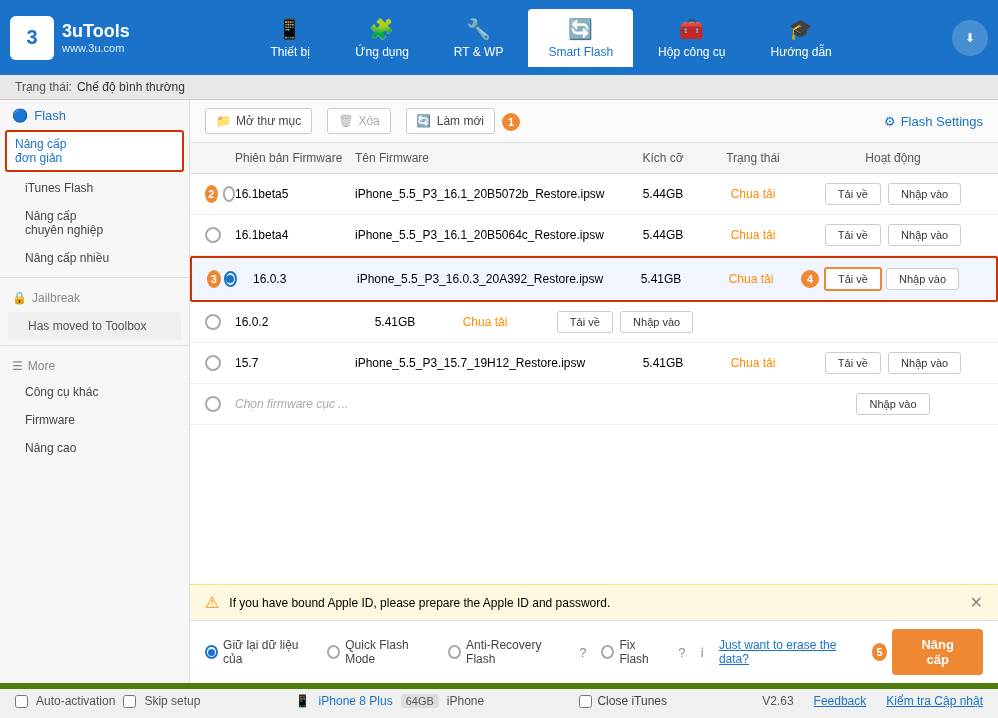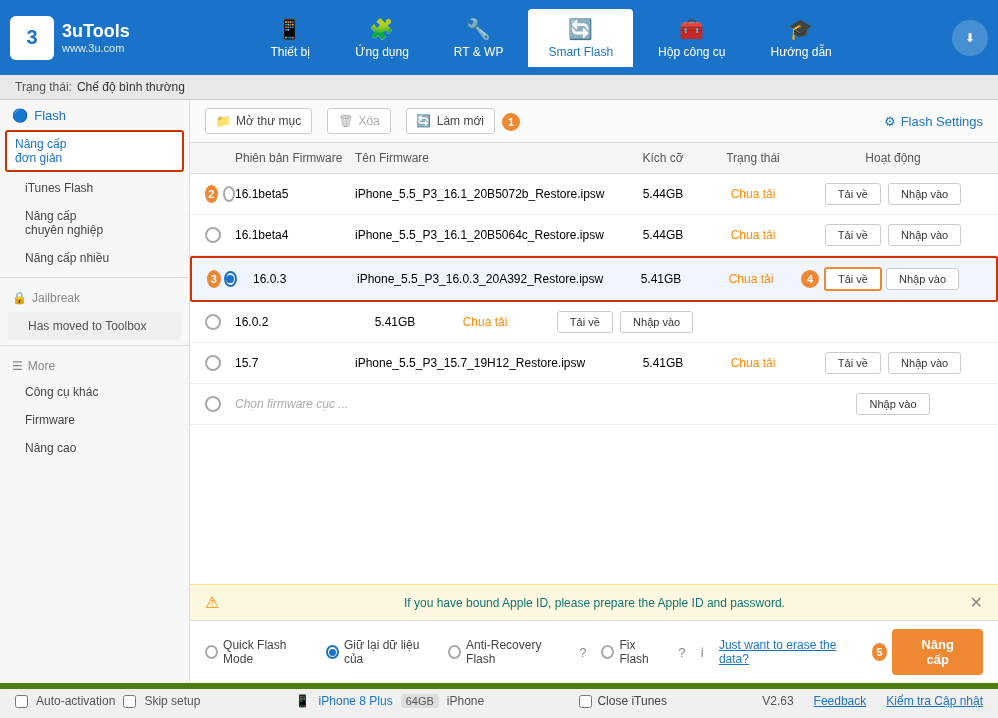--- a/index.html
+++ b/index.html
@@ -62,21 +62,21 @@
     .radio-btn.checked { border-color: #1a73c8; }
     .radio-btn.checked::after { content: ''; width: 8px; height: 8px; border-radius: 50%; background: #1a73c8; }
     .status-not-downloaded { color: #ff8c00; }
     .action-btn { padding: 4px 12px; background: white; border: 1px solid #ccc; border-radius: 3px; cursor: pointer; font-size: 11px; color: #333; margin: 0 2px; }
     .action-btn.highlighted { border: 2px solid #e83; font-weight: 500; }
     .badge-num { background: #e83; color: white; border-radius: 50%; width: 18px; height: 18px; display: flex; align-items: center; justify-content: center; font-size: 11px; font-weight: bold; margin-left: 5px; }
 
     
     .info-bar { background: #fff8e1; border-top: 1px solid #ffe082; padding: 8px 15px; display: flex; align-items: center; gap: 10px; font-size: 12px; }
     .info-icon { color: #ff8c00; font-size: 16px; }
-    .info-text { flex: 1; color: #0f766e; text-align: center; }
+    .info-text { flex: 1; color: #000000; }
     .info-close { cursor: pointer; color: #888; font-size: 16px; }
 
     
     .bottom-options { background: white; border-top: 1px solid #ddd; padding: 8px 15px; display: flex; align-items: center; gap: 15px; }
     .option-item { display: flex; align-items: center; gap: 5px; font-size: 12px; color: #444; cursor: pointer; }
     .radio-small { width: 14px; height: 14px; border-radius: 50%; border: 2px solid #aaa; display: flex; align-items: center; justify-content: center; cursor: pointer; }
     .radio-small.checked { border-color: #1a73c8; }
     .radio-small.checked::after { content: ''; width: 7px; height: 7px; border-radius: 50%; background: #1a73c8; }
     .help-icon { color: #888; font-size: 13px; cursor: pointer; }
     .link-text { color: #1a73c8; cursor: pointer; text-decoration: underline; }
@@ -313,26 +313,26 @@
     </div>
 
     <div class="info-bar">
       <span class="info-icon">⚠</span>
       <span class="info-text">If you have bound Apple ID, please prepare the Apple ID and password.</span>
       <span class="info-close">✕</span>
     </div>
 
     <div class="bottom-options">
       <div class="option-item">
+        <div class="radio-small checked"></div>
+        <span>Giữ lại dữ liệu của</span>
+      </div>
+      <div class="option-item">
         <div class="radio-small"></div>
         <span>Quick Flash Mode</span>
-      </div>
-      <div class="option-item">
-        <div class="radio-small checked"></div>
-        <span>Giữ lại dữ liệu của</span>
       </div>
       <div class="option-item">
         <div class="radio-small"></div>
         <span>Anti-Recovery Flash</span>
       </div>
       <span class="help-icon">?</span>
       <div class="option-item">
         <div class="radio-small"></div>
         <span>Fix Flash</span>
       </div>

